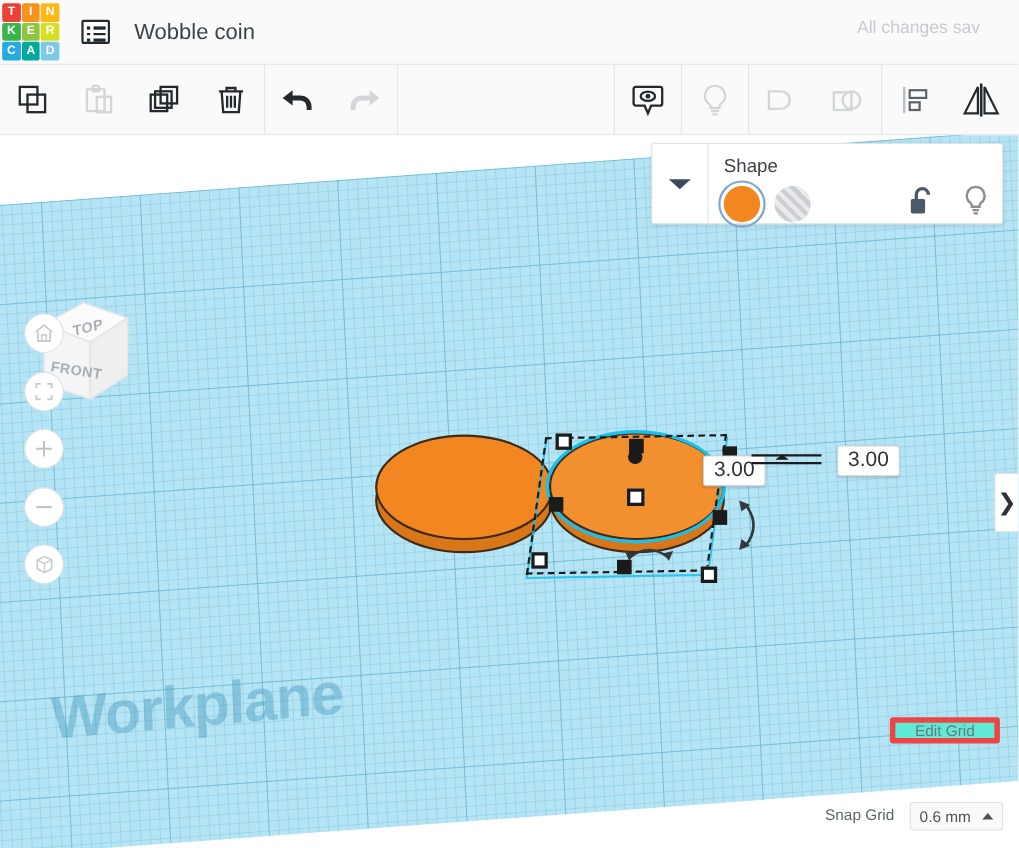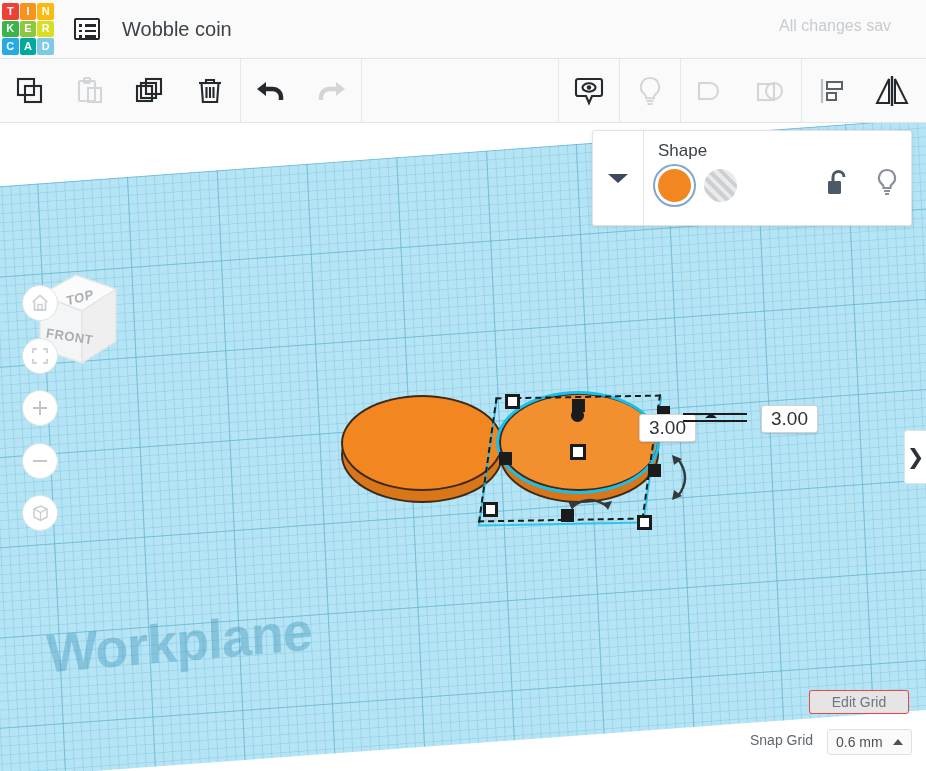--- a/index.html
+++ b/index.html
@@ -187,21 +187,21 @@
     width: 36px; height: 36px;
     border: 1.6px solid #dfe2e4; border-radius: 50%;
     background: #ffffff;
     display: flex; align-items: center; justify-content: center;
     cursor: pointer;
   }
 
   
   .shape-panel {
     position: absolute; left: 592px; top: 130px;
-    width: 320px; height: 96px;
+    width: 320px; height: 74px;
     background: #ffffff;
     border: 1px solid #e0e3e5;
     border-radius: 3px;
     box-shadow: 0 1px 4px rgba(0,0,0,.10);
     display: flex;
   }
   .sp-collapse {
     width: 51px; height: 100%;
     border-right: 1px solid #e0e3e5;
     display: flex; align-items: center; justify-content: center;
@@ -221,23 +221,23 @@
     width: 22px; height: 54px;
     background: #fff; border: 1px solid #e0e3e5;
     border-right: none; border-radius: 3px 0 0 3px;
     display: flex; align-items: center; justify-content: center;
     overflow: hidden; cursor: pointer;
     font-size: 21px; color: #2d3338;
   }
 
   
   .edit-grid-btn {
-    position: absolute; left: 809px; top: 690px;
+    position: absolute; left: 809px; top: 652px;
     width: 100px; height: 24px;
-    background: #e5e5e5; border: 1px solid #ef4444; border-radius: 3px;
+    background: #5eead4; border: 5px solid #ef4444; border-radius: 3px;
     font-size: 14px; color: #6f777d;
     display: flex; align-items: center; justify-content: center;
     cursor: pointer;
   }
   .snap-label {
     position: absolute; left: 750px; top: 732px;
     font-size: 14px; color: #5d6greyd; color: #5d666d;
   }
   .snap-select {
     position: absolute; left: 827px; top: 729px;

